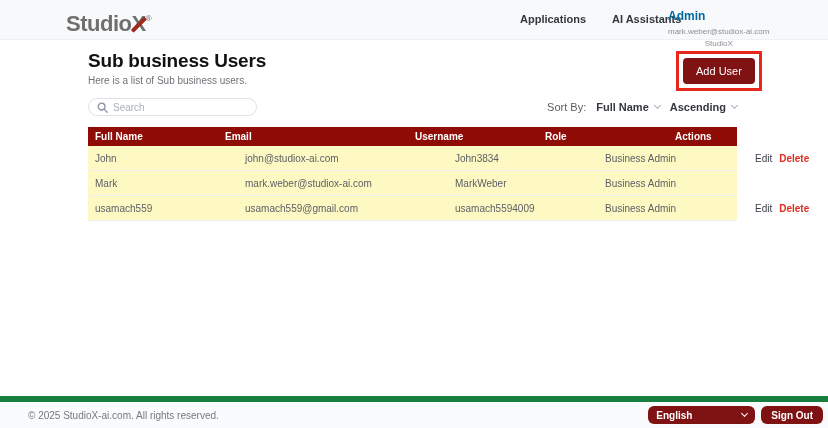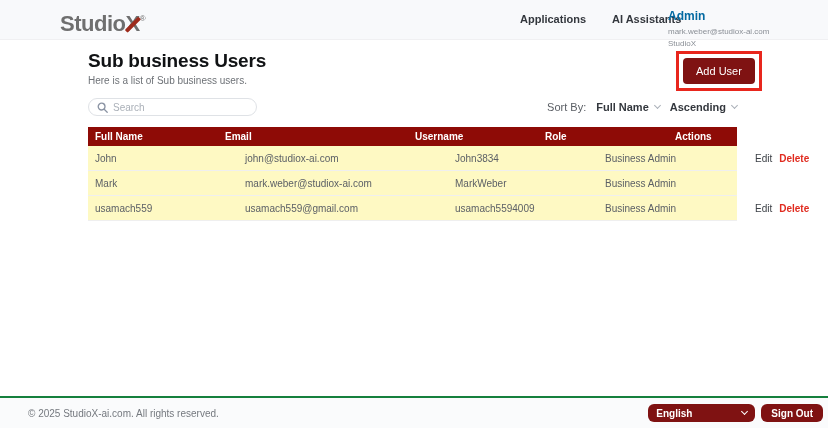--- a/index.html
+++ b/index.html
@@ -12,39 +12,39 @@
     overflow: hidden;
   }
 
   
   .top-header {
     position: absolute; top: 0; left: 0; width: 828px; height: 40px;
     background: #f8f9fb;
     border-bottom: 1px solid #f0f0f2;
   }
   .logo {
-    position: absolute; left: 60px; top: 7px;
+    position: absolute; left: 66px; top: 7px;
     font-size: 22px; font-weight: bold; color: #6f6f6f; letter-spacing: -0.5px;
     line-height: 24px;
   }
   .logo .logo-x { position: relative; display: inline-block; color: #6f6f6f; }
   .logo .logo-x::after {
     content: ""; position: absolute; left: 6px; top: 3px;
     width: 3.5px; height: 19px; background: #9e2b1c;
     transform: rotate(45deg); border-radius: 1px;
   }
   .logo sup { font-size: 8px; color: #6f6f6f; vertical-align: 10px; font-weight: normal; }
 
   .main-nav { position: absolute; left: 520px; top: 13px; display: flex; gap: 26px; }
   .nav-item { font-size: 11px; font-weight: bold; color: #33373d; cursor: pointer; white-space: nowrap; }
 
   .user-menu { position: absolute; left: 668px; top: 10px; line-height: 1.15; cursor: pointer; }
   .user-name { font-size: 12px; font-weight: bold; color: #0369a1; }
   .user-email { font-size: 8px; color: #8a8f96; margin-top: 3px; white-space: nowrap; }
-  .user-org { font-size: 8px; color: #8a8f96; margin-top: 3px; }
+  .user-org { font-size: 8px; color: #8a8f96; margin-top: 3px; text-align: center; }
 
   
   main { position: absolute; top: 40px; left: 0; width: 828px; }
   .page-title { margin: 10px 0 0 88px; font-size: 19px; font-weight: bold; color: #101214; letter-spacing: -0.2px; }
   .page-subtitle { margin: 3px 0 0 88px; font-size: 10px; color: #6e7277; }
 
   .highlight-box {
     position: absolute; left: 676px; top: 11px;
     border: 3px solid #e8261d; padding: 4px; background: #ffffff;
   }
@@ -89,21 +89,21 @@
   .cell { padding-left: 7px; overflow: hidden; white-space: nowrap; }
   .trow { height: 25px; border-bottom: 1px solid #efefef; background: #fef9c3; gap: 20px; }
   .trow .cell { font-size: 10px; color: #5c6066; }
   .actions-cell { display: flex; gap: 7px; }
   .act-edit { color: #3c4046; cursor: pointer; font-size: 10px; }
   .act-delete { color: #e02b1f; cursor: pointer; font-size: 10px; font-weight: bold; }
 
   
   .app-footer {
     position: absolute; bottom: 0; left: 0; width: 828px; height: 32px;
-    background: #fafbfc; border-top: 2px solid #15803d;
+    background: #fafbfc; border-top: 6px solid #15803d;
     display: flex; align-items: center; justify-content: space-between;
     padding: 0 5px 0 28px;
   }
   .copyright { font-size: 10px; color: #75797f; }
   .footer-right { display: flex; align-items: center; gap: 6px; }
   .lang-select {
     width: 107px; height: 18px; background: #7f1212; color: #fff;
     border-radius: 6px; display: flex; align-items: center;
     justify-content: space-between; padding: 0 8px; cursor: pointer;
   }

